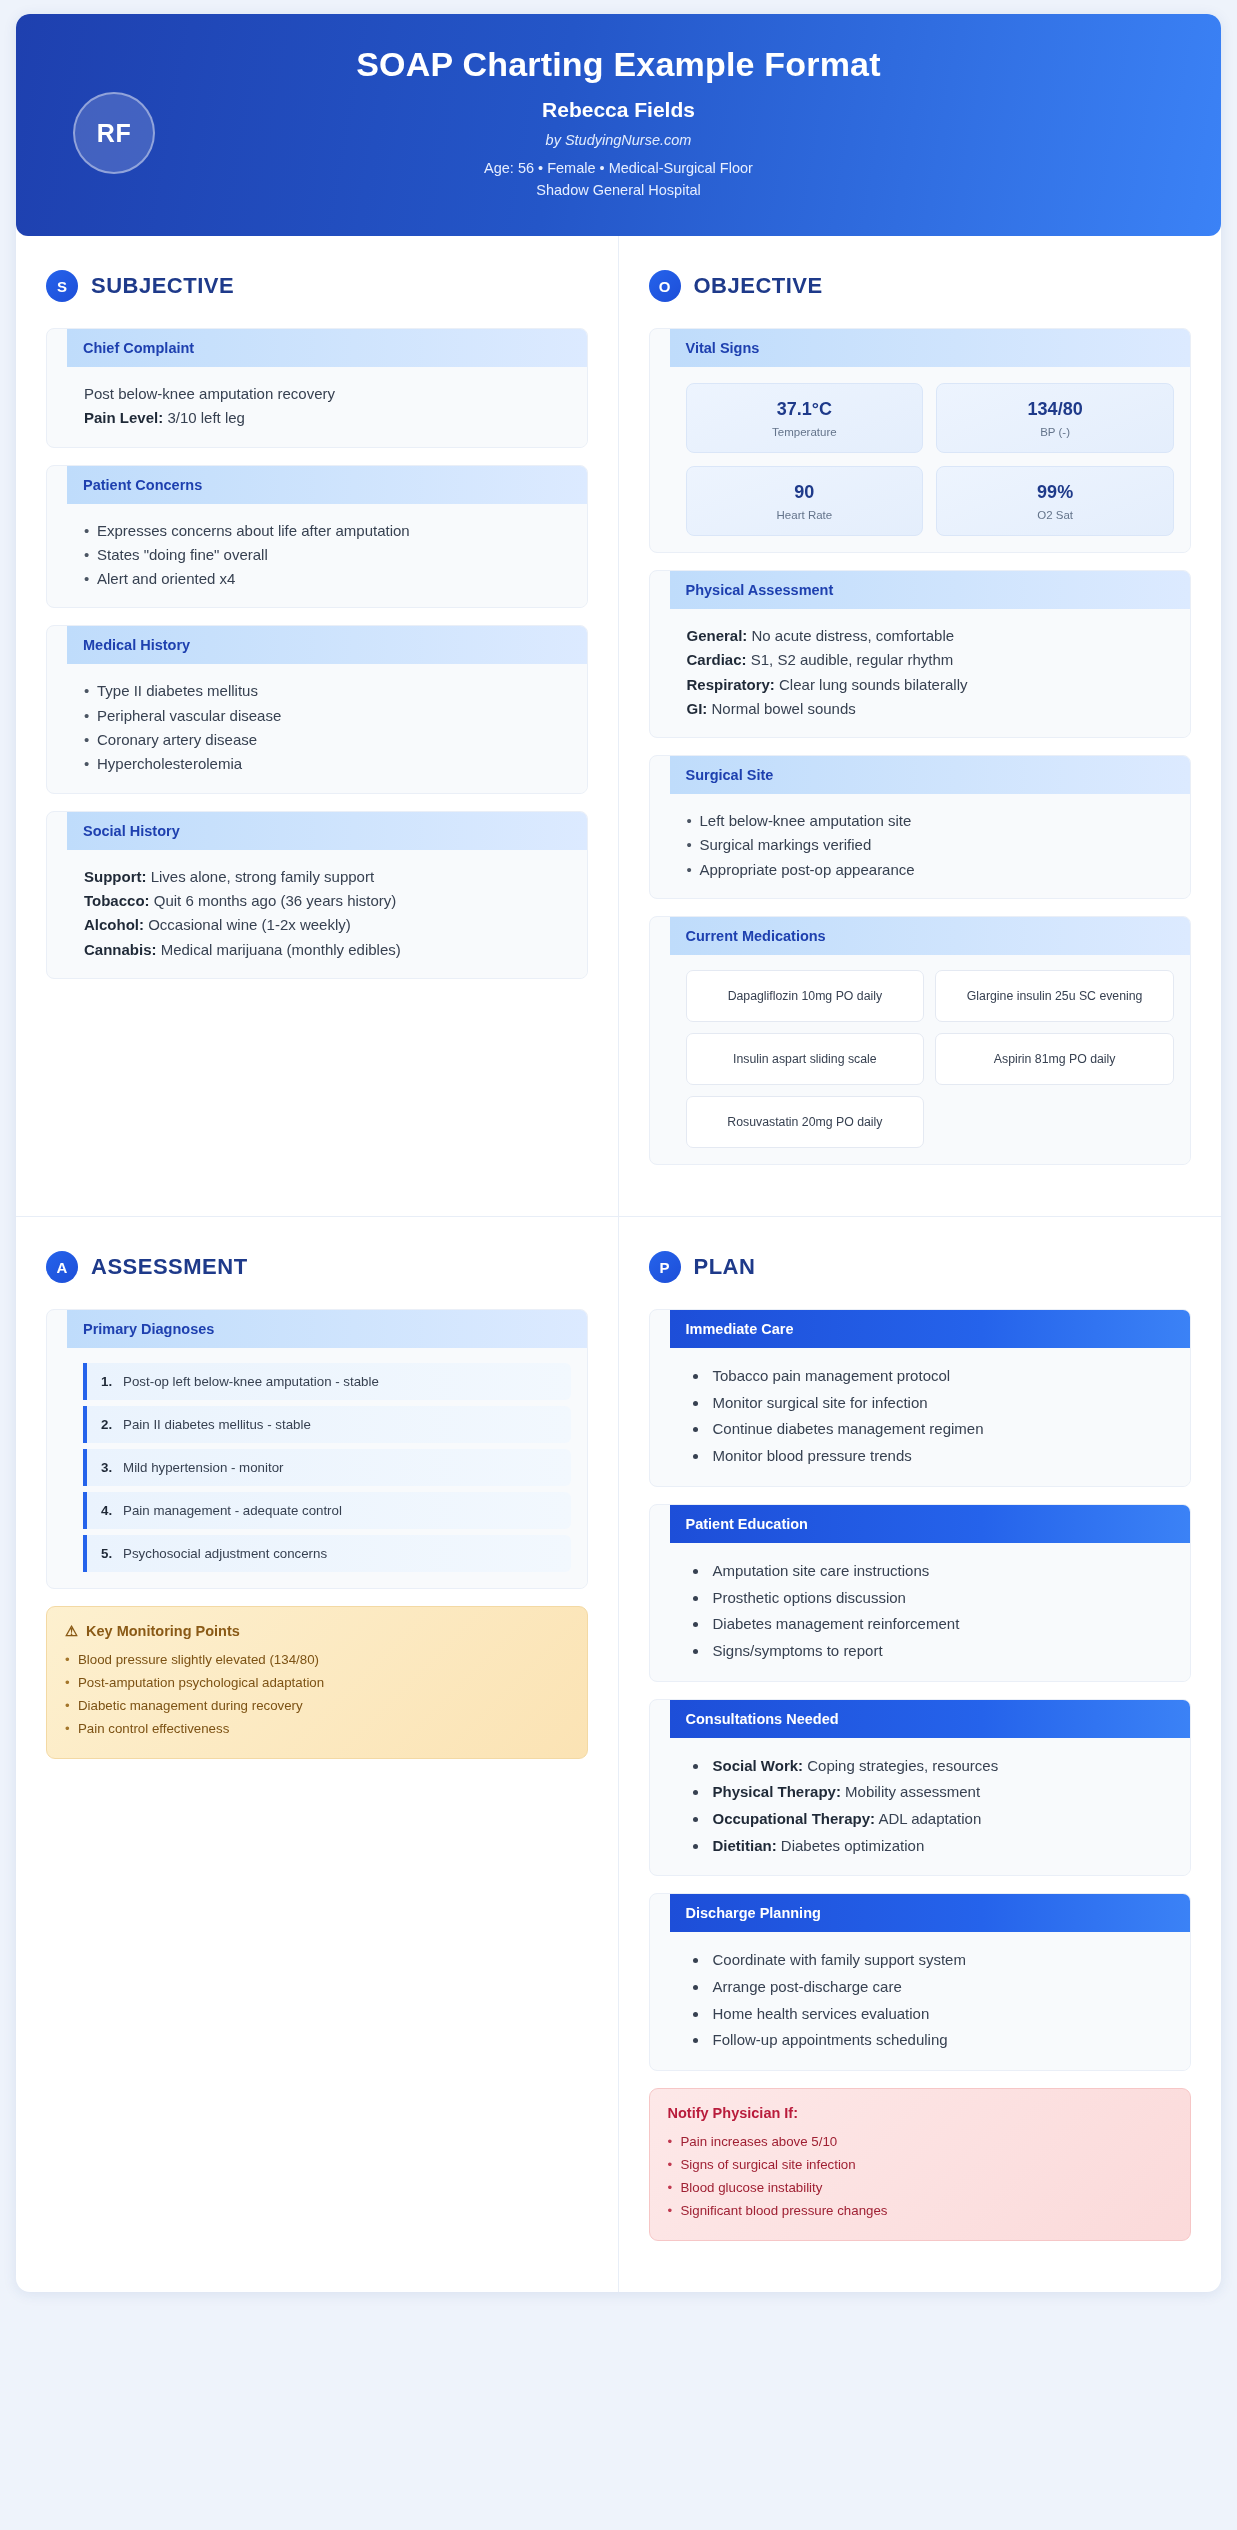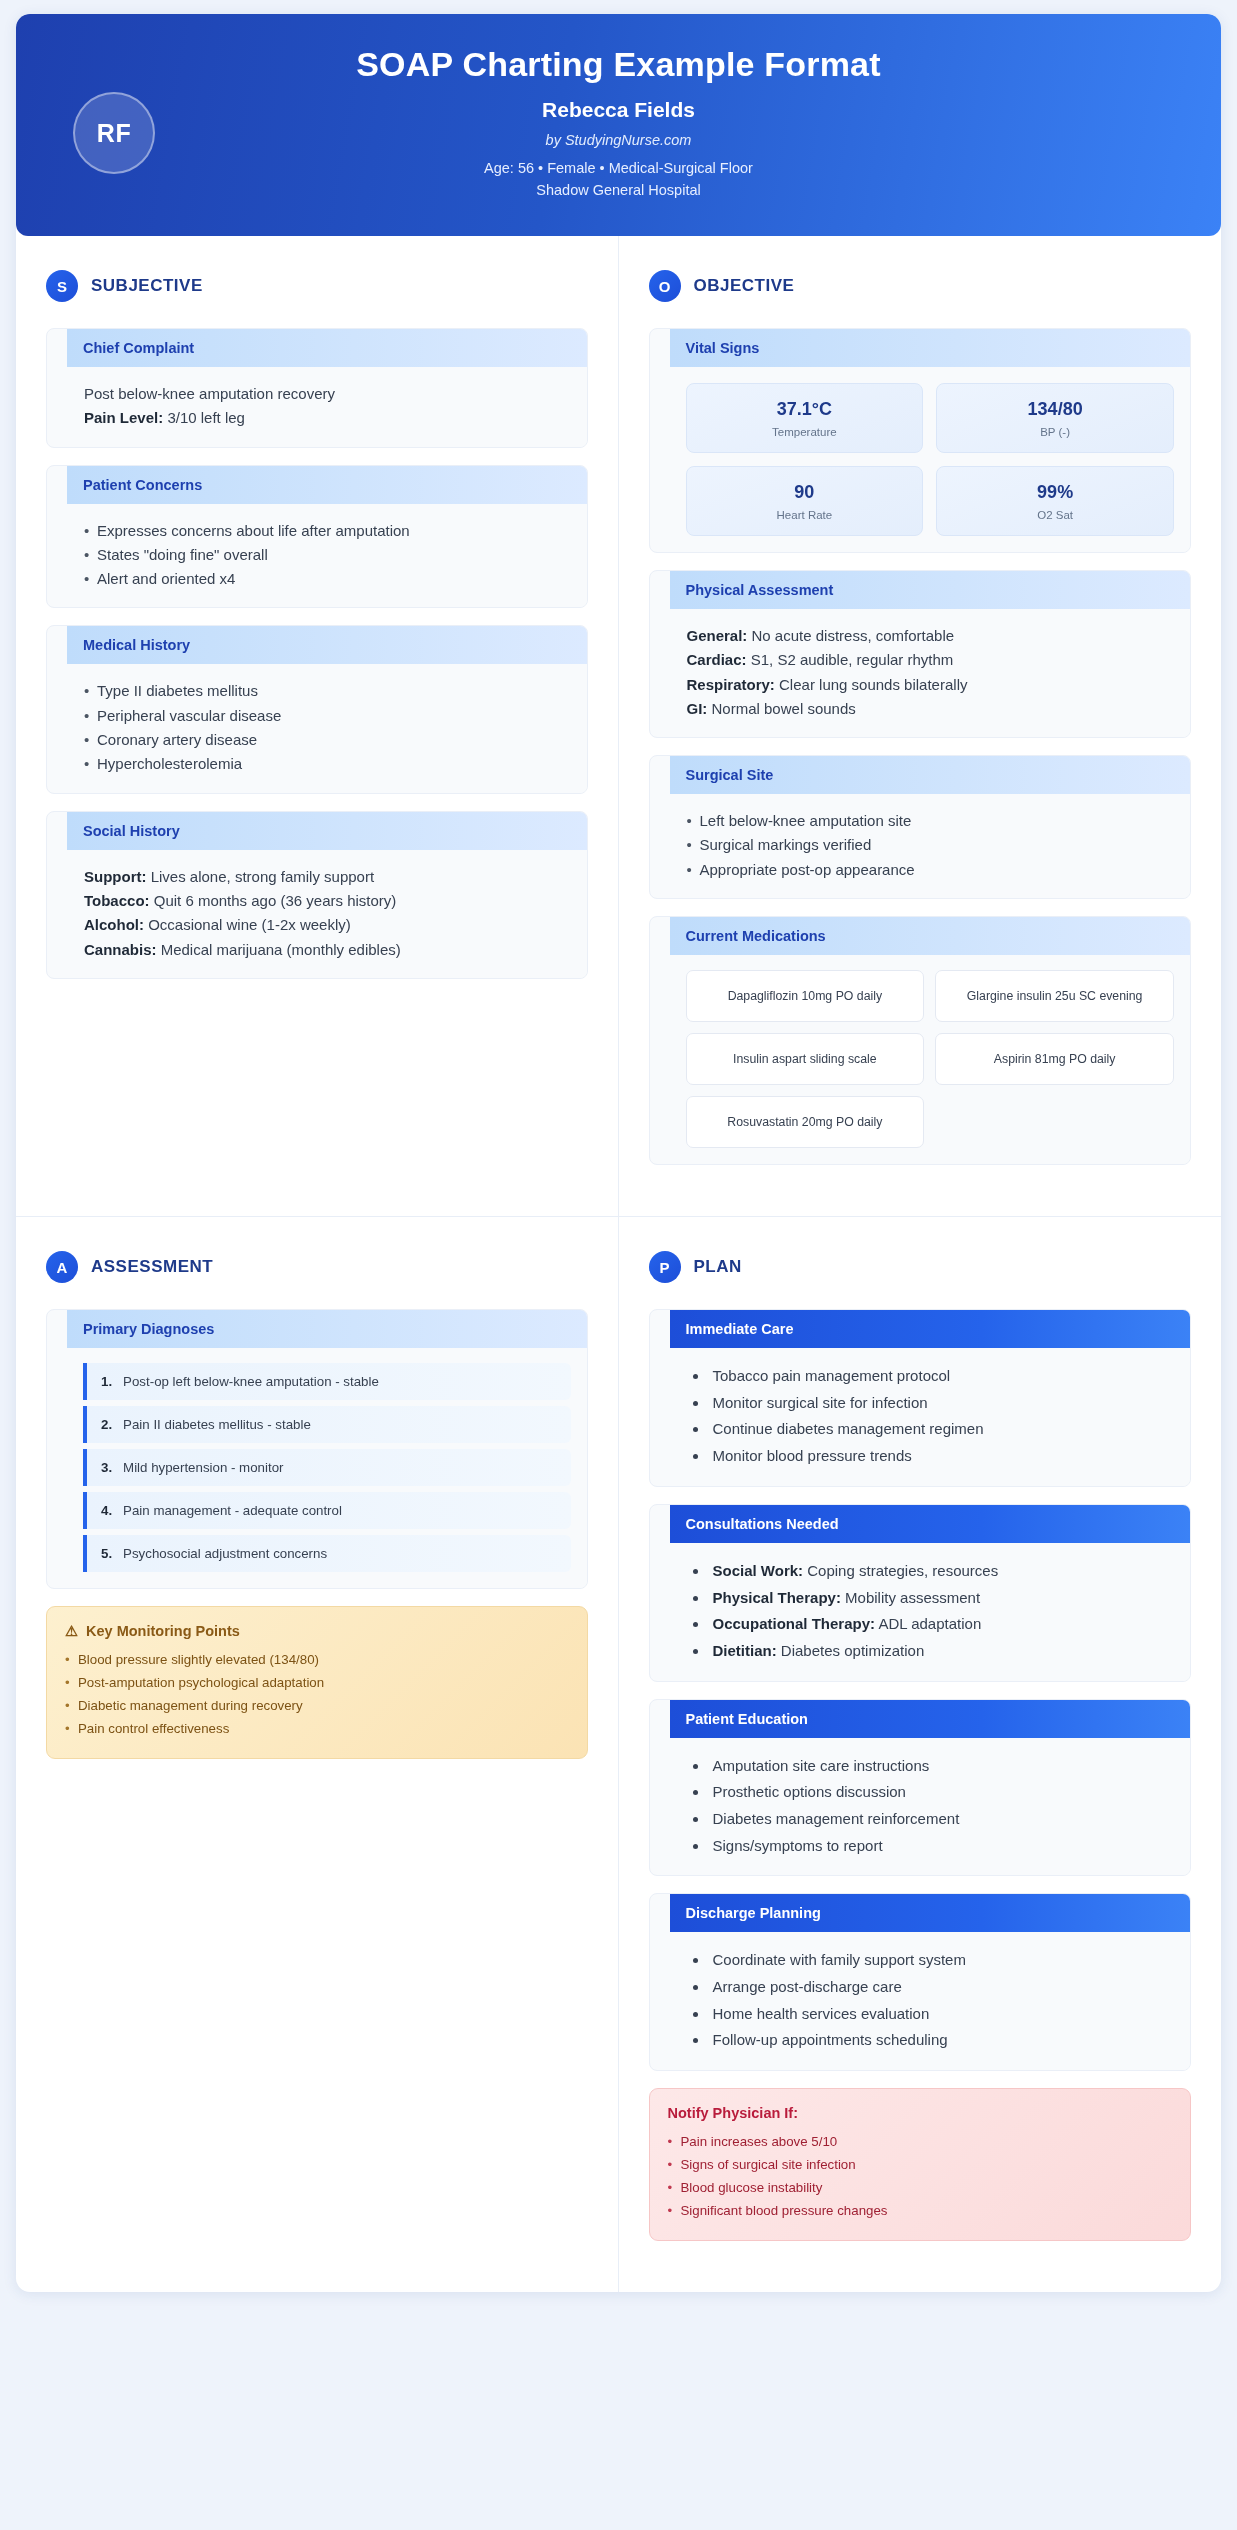--- a/index.html
+++ b/index.html
@@ -102,21 +102,21 @@
     background: linear-gradient(140deg, #2563eb, #1d4ed8);
     color: #ffffff;
     font-size: 15px;
     font-weight: bold;
     display: flex;
     align-items: center;
     justify-content: center;
     flex: none;
   }
   .section-title {
-    font-size: 17px;
+    font-size: 22px;
     font-weight: bold;
     color: #1e3a8a;
     letter-spacing: 0.5px;
   }
 
   
   .card {
     border-radius: 8px;
     overflow: hidden;
     margin-bottom: 17px;
@@ -469,20 +469,32 @@
       </div>
 
       <div class="card">
         <div class="card-head solid">Immediate Care</div>
         <div class="card-body">
           <ul class="bulleted">
             <li>Tobacco pain management protocol</li>
             <li>Monitor surgical site for infection</li>
             <li>Continue diabetes management regimen</li>
             <li>Monitor blood pressure trends</li>
+          </ul>
+        </div>
+      </div>
+
+      <div class="card">
+        <div class="card-head solid">Patient Education</div>
+        <div class="card-body">
+          <ul class="bulleted">
+            <li>Amputation site care instructions</li>
+            <li>Prosthetic options discussion</li>
+            <li>Diabetes management reinforcement</li>
+            <li>Signs/symptoms to report</li>
           </ul>
         </div>
       </div>
 
       <div class="card">
         <div class="card-head solid">Consultations Needed</div>
         <div class="card-body">
           <ul class="bulleted">
             <li>
               <b>Social Work:</b>
@@ -498,32 +510,20 @@
             </li>
             <li>
               <b>Dietitian:</b>
               <span>Diabetes optimization</span>
             </li>
           </ul>
         </div>
       </div>
 
       <div class="card">
-        <div class="card-head solid">Patient Education</div>
-        <div class="card-body">
-          <ul class="bulleted">
-            <li>Amputation site care instructions</li>
-            <li>Prosthetic options discussion</li>
-            <li>Diabetes management reinforcement</li>
-            <li>Signs/symptoms to report</li>
-          </ul>
-        </div>
-      </div>
-
-      <div class="card">
         <div class="card-head solid">Discharge Planning</div>
         <div class="card-body">
           <ul class="bulleted">
             <li>Coordinate with family support system</li>
             <li>Arrange post-discharge care</li>
             <li>Home health services evaluation</li>
             <li>Follow-up appointments scheduling</li>
           </ul>
         </div>
       </div>

